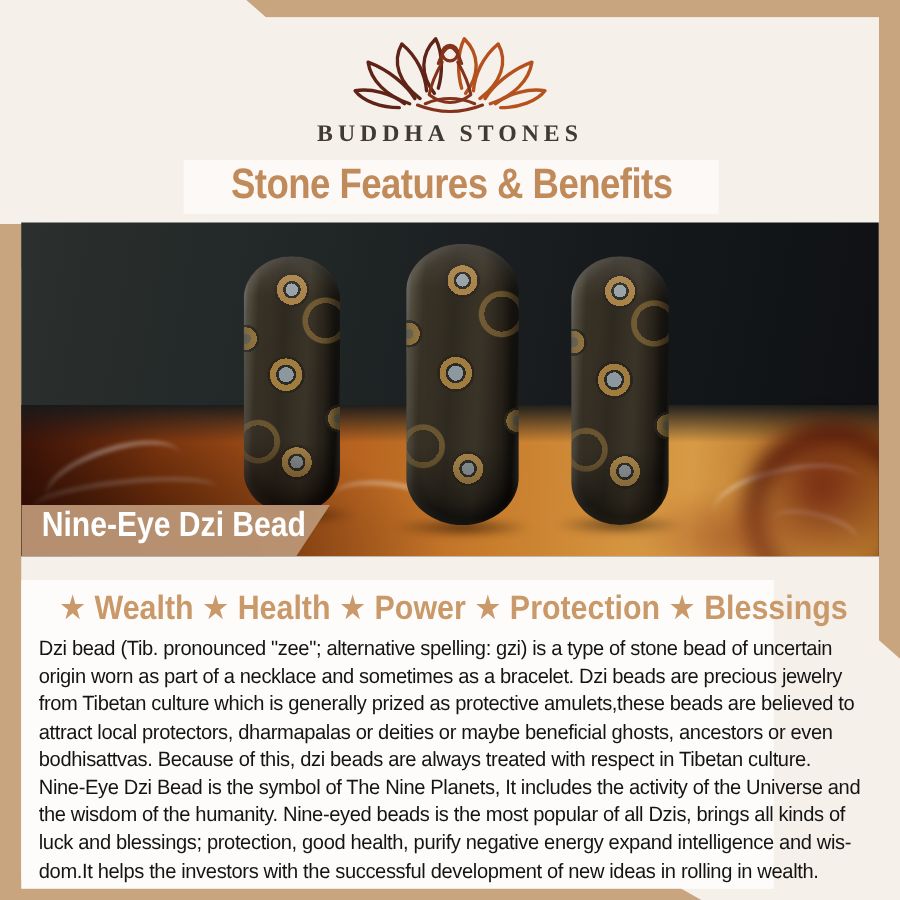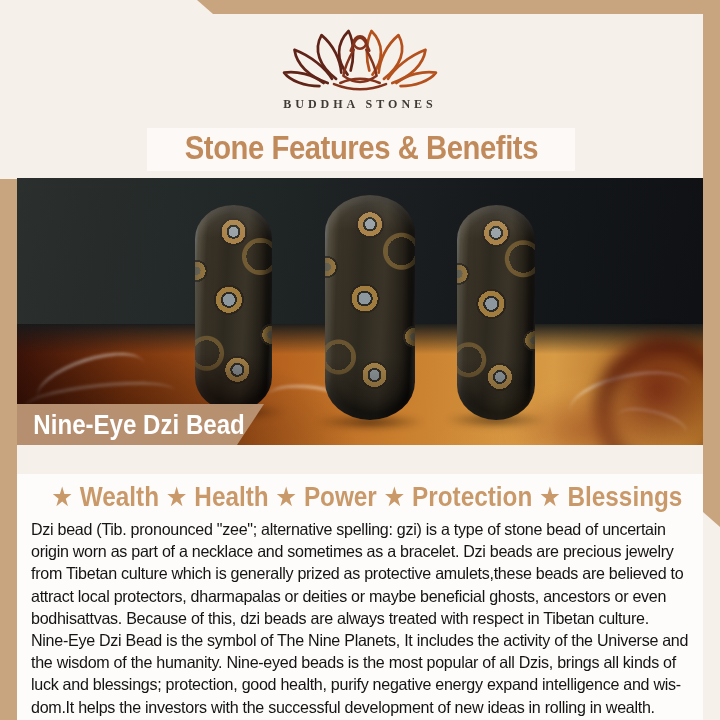--- a/index.html
+++ b/index.html
@@ -17,21 +17,21 @@
   .band-left-wedge{left:0;top:179px;width:56px;height:36px;
     clip-path:polygon(0 0,100% 0,30% 100%,0 100%);}
   .band-left{left:0;top:214px;width:17px;height:506px;}
   .band-bottom{left:0;top:703px;width:561px;height:17px;
     clip-path:polygon(0 0,531px 0,100% 100%,0 100%);}
   
   .logo-wrap{position:absolute;left:0;top:20px;width:720px;text-align:center;}
   .logo-wrap svg{display:block;margin:0 auto;}
   .brand-name{
     margin-top:3px;font-family:"Liberation Serif","DejaVu Serif",serif;
-    font-size:12px;font-weight:600;letter-spacing:4px;color:#403a35;
+    font-size:19px;font-weight:600;letter-spacing:4px;color:#403a35;
   }
   
   .banner{
     position:absolute;left:147px;top:128px;width:428px;height:43px;
     background:#fcf9f6;display:flex;align-items:flex-start;justify-content:center;
   }
   .banner-title{
     font-size:34px;font-weight:bold;color:#c18a5a;letter-spacing:-0.5px;
     transform:scaleX(0.86);transform-origin:50% 50%;white-space:nowrap;
   }
@@ -89,29 +89,29 @@
       inset 4px 0 8px rgba(255,255,255,.12),inset -6px 0 10px rgba(0,0,0,.45);
   }
   .b1{left:178px;top:27px;width:77px;height:206px;border-radius:38px/34px;}
   .b2{left:308px;top:17px;width:90px;height:225px;border-radius:45px/38px;}
   .b3{left:440px;top:27px;width:78px;height:215px;border-radius:39px/35px;}
   
   .caption-band{
     position:absolute;left:17px;top:404px;width:247px;height:41px;
     background:rgba(186,148,116,.97);
     clip-path:polygon(0 0,100% 0,calc(100% - 27px) 100%,0 100%);
-    display:flex;align-items:center;
+    display:flex;align-items:flex-start;
   }
   .caption-text{
     padding-left:19px;color:#ffffff;font-size:28px;font-weight:bold;
     transform:scaleX(0.86);transform-origin:0 50%;white-space:nowrap;
   }
   
   .panel{
-    position:absolute;left:17px;top:474px;width:686px;height:247px;
+    position:absolute;left:17px;top:464px;width:602px;height:247px;
     background:#fefcfa;
   }
   .benefits-line{
     margin-top:7px;text-align:center;font-size:27px;font-weight:bold;
     color:#c9996a;white-space:nowrap;
     transform:scaleX(0.90);transform-origin:50% 50%;
   }
   .desc{
     position:absolute;left:14px;top:44px;width:672px;
     font-size:16.5px;line-height:22.2px;letter-spacing:-0.3px;color:#141414;

